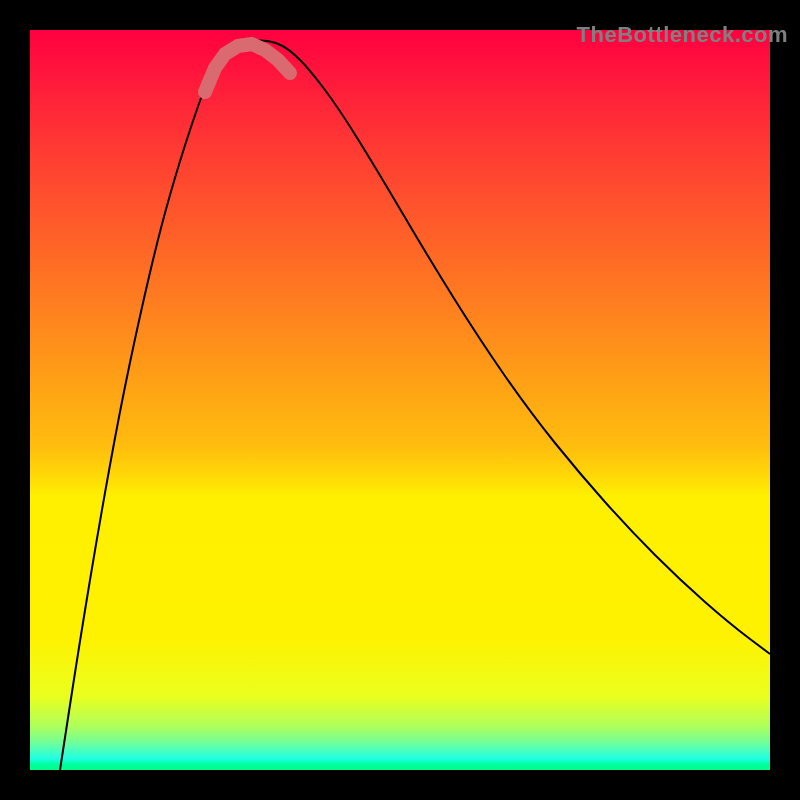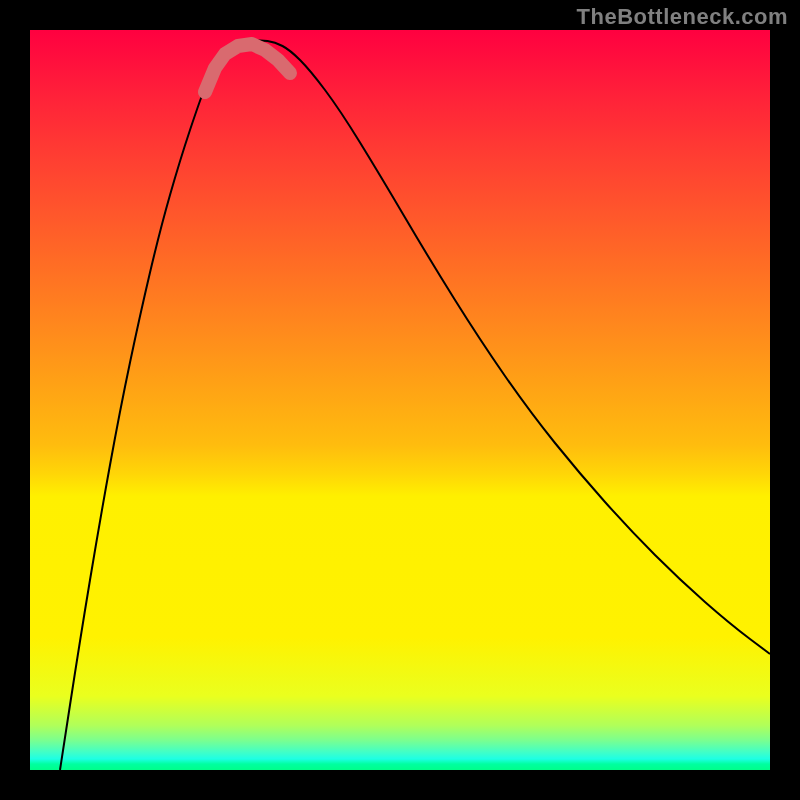--- a/index.html
+++ b/index.html
@@ -39,21 +39,21 @@
       #b0ff5a 94%,
       #7aff90 96%,
       #44ffc4 97.5%,
       #1effe4 98.5%,
       #00ffa0 99.2%,
       #00ff8a 100%
     );
   }
   .watermark {
     position: absolute;
-    top: 4px;
+    top: 22px;
     right: 12px;
     font-family: Arial, Helvetica, sans-serif;
     font-size: 22px;
     font-weight: 600;
     color: #808080;
     letter-spacing: 0.5px;
     z-index: 10;
   }
   svg.curve-layer {
     position: absolute;

